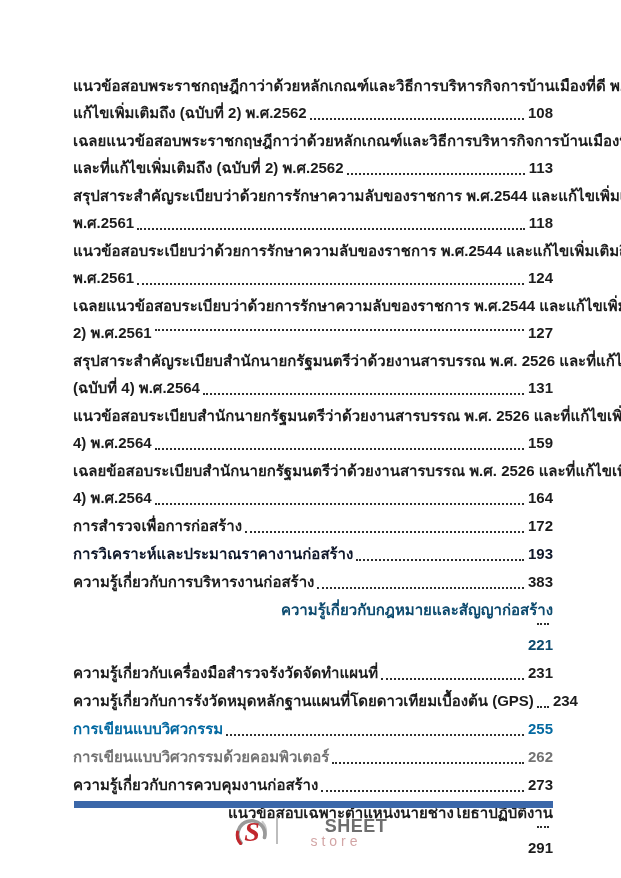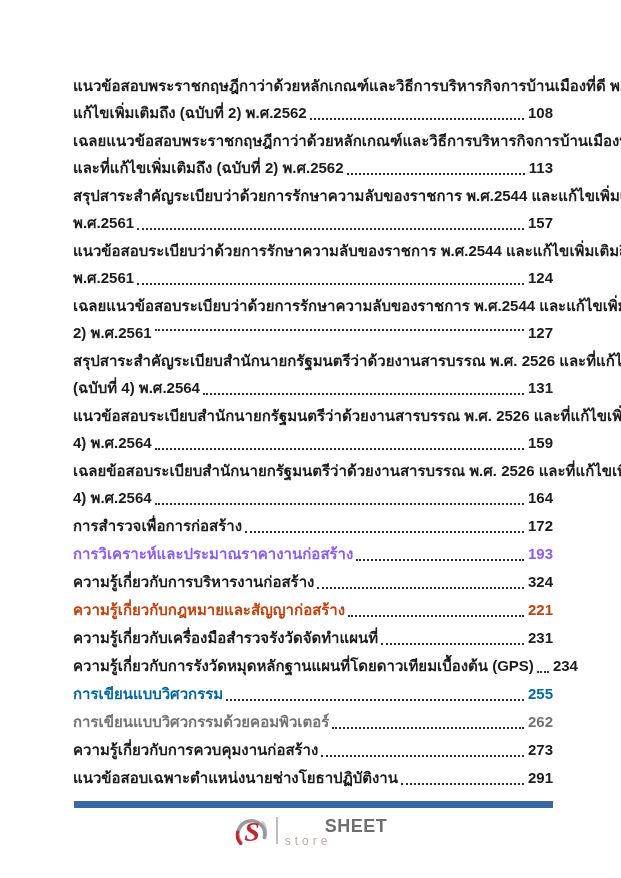--- a/index.html
+++ b/index.html
@@ -52,25 +52,26 @@
   }
   .logo-text { padding-top:6px; }
   .brand-name {
     font-size:18px;
     font-weight:bold;
     letter-spacing:0.5px;
     line-height:17px;
     font-family:"Liberation Sans", sans-serif;
   }
   .brand-sub {
-    font-size:12px;
+    font-size:14px;
     letter-spacing:4px;
     line-height:9px;
     margin-top:2px;
     font-family:"Liberation Sans", sans-serif;
+    text-align:center;
   }
 </style>
 </head>
 <body>
 
 <div class="page">
 
   <main class="toc" id="toc">
       <div class="entry">
         <div class="line" style="color: rgb(28, 28, 28);"><span class="txt">แนวข้อสอบพระราชกฤษฎีกาว่าด้วยหลักเกณฑ์และวิธีการบริหารกิจการบ้านเมืองที่ดี พ.ศ.2546 และที่</span></div>
@@ -86,21 +87,21 @@
           <span class="txt">และที่แก้ไขเพิ่มเติมถึง (ฉบับที่ 2) พ.ศ.2562</span>
           <span class="leader"></span>
           <span class="pg">113</span>
         </div>
       </div>
       <div class="entry">
         <div class="line" style="color: rgb(28, 28, 28);"><span class="txt">สรุปสาระสำคัญระเบียบว่าด้วยการรักษาความลับของราชการ พ.ศ.2544 และแก้ไขเพิ่มเติม (ฉบับที่ 2)</span></div>
         <div class="line last" style="color: rgb(28, 28, 28);">
           <span class="txt">พ.ศ.2561</span>
           <span class="leader"></span>
-          <span class="pg">157</span>
+          <span class="pg">118</span>
         </div>
       </div>
       <div class="entry">
         <div class="line" style="color: rgb(28, 28, 28);"><span class="txt">แนวข้อสอบระเบียบว่าด้วยการรักษาความลับของราชการ พ.ศ.2544 และแก้ไขเพิ่มเติมถึง (ฉบับที่ 2)</span></div>
         <div class="line last" style="color: rgb(28, 28, 28);">
           <span class="txt">พ.ศ.2561</span>
           <span class="leader"></span>
           <span class="pg">124</span>
         </div>
       </div>
@@ -137,35 +138,35 @@
         </div>
       </div>
       <div class="entry">
         <div class="line last" style="color: rgb(28, 28, 28);">
           <span class="txt">การสำรวจเพื่อการก่อสร้าง</span>
           <span class="leader"></span>
           <span class="pg">172</span>
         </div>
       </div>
       <div class="entry">
-        <div class="line last" style="color: #8b5cf6;">
+        <div class="line last" style="color: #0f172a;">
           <span class="txt">การวิเคราะห์และประมาณราคางานก่อสร้าง</span>
           <span class="leader"></span>
           <span class="pg">193</span>
         </div>
       </div>
       <div class="entry">
         <div class="line last" style="color: rgb(28, 28, 28);">
           <span class="txt">ความรู้เกี่ยวกับการบริหารงานก่อสร้าง</span>
           <span class="leader"></span>
-          <span class="pg">324</span>
-        </div>
-      </div>
-      <div class="entry">
-        <div class="line last" style="color: #c2410c;">
+          <span class="pg">383</span>
+        </div>
+      </div>
+      <div class="entry">
+        <div class="line last" style="color: #0c4a6e; flex-direction: column;">
           <span class="txt">ความรู้เกี่ยวกับกฎหมายและสัญญาก่อสร้าง</span>
           <span class="leader"></span>
           <span class="pg">221</span>
         </div>
       </div>
       <div class="entry">
         <div class="line last" style="color: rgb(28, 28, 28);">
           <span class="txt">ความรู้เกี่ยวกับเครื่องมือสำรวจรังวัดจัดทำแผนที่</span>
           <span class="leader"></span>
           <span class="pg">231</span>
@@ -193,21 +194,21 @@
         </div>
       </div>
       <div class="entry">
         <div class="line last" style="color: rgb(28, 28, 28);">
           <span class="txt">ความรู้เกี่ยวกับการควบคุมงานก่อสร้าง</span>
           <span class="leader"></span>
           <span class="pg">273</span>
         </div>
       </div>
       <div class="entry">
-        <div class="line last" style="color: rgb(28, 28, 28);">
+        <div class="line last" style="color: rgb(28, 28, 28); flex-direction: column;">
           <span class="txt">แนวข้อสอบเฉพาะตำแหน่งนายช่างโยธาปฏิบัติงาน</span>
           <span class="leader"></span>
           <span class="pg">291</span>
         </div>
       </div>
     </main>
 
   <div class="footer-rule" id="footer-rule" style="background: rgb(59, 103, 169);"></div>
 
   <div class="footer-logo">

